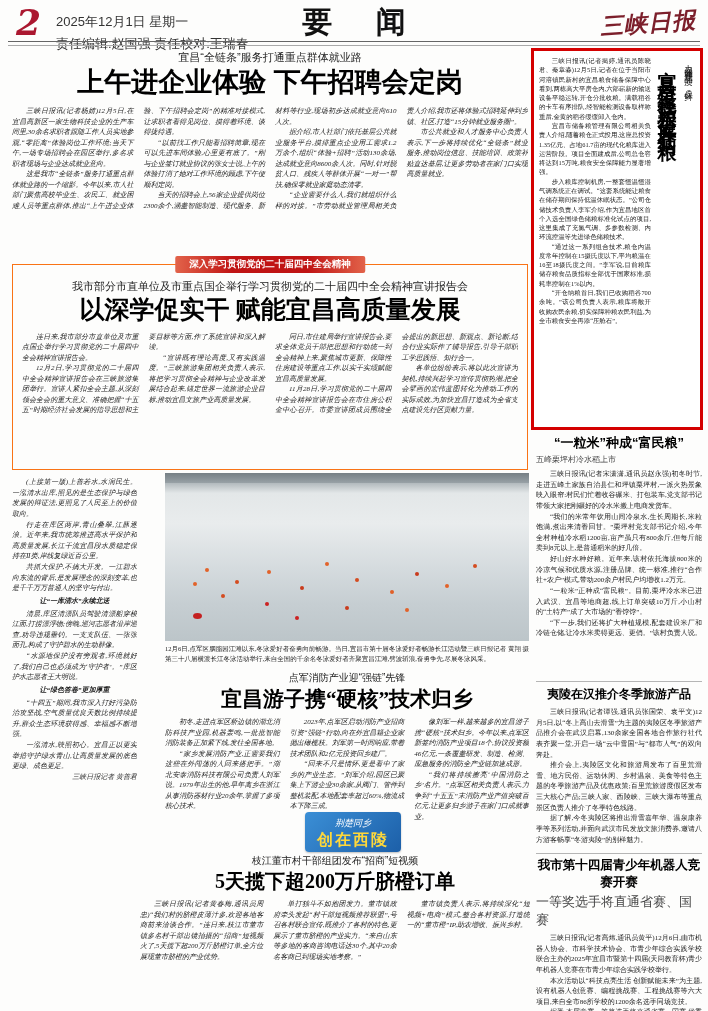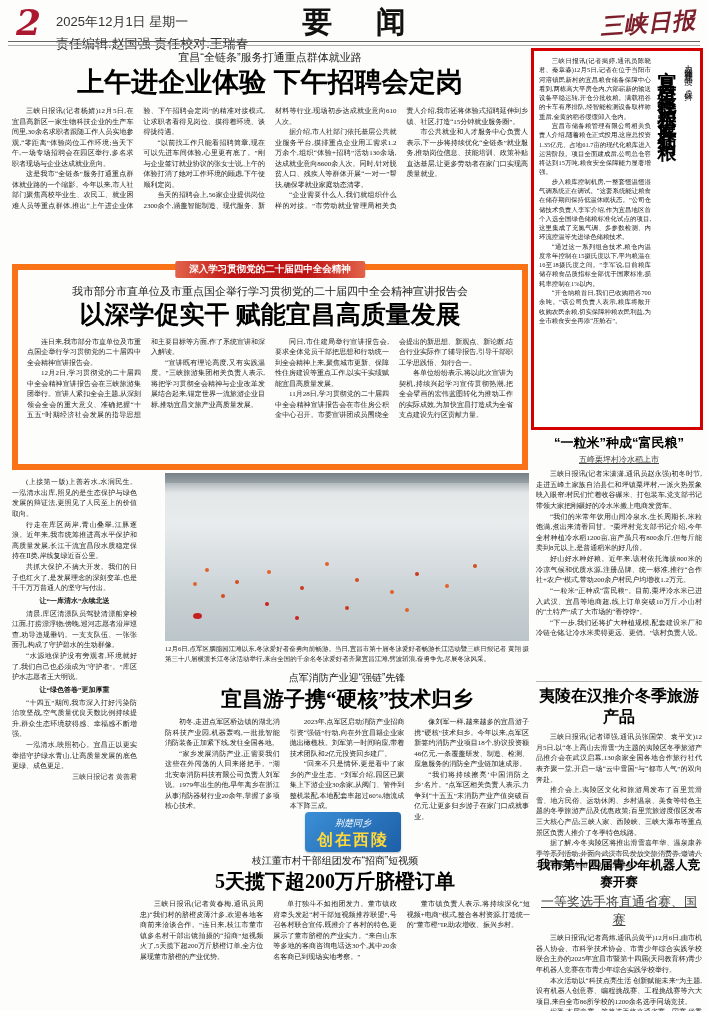--- a/index.html
+++ b/index.html
@@ -17,37 +17,37 @@
             transform:rotate(-4deg);letter-spacing:1px;}
   .head-rule{left:8px;top:41px;width:692px;height:3px;border-top:1px solid #666;border-bottom:1px solid #aaa;}
   
   .kicker{text-align:center;font-size:11px;color:#222;
           font-family:"Liberation Sans","DejaVu Sans",sans-serif;}
   .kicker-sm{text-align:center;font-size:10px;color:#222;
           font-family:"Liberation Sans","DejaVu Sans",sans-serif;}
   .headline{text-align:center;font-weight:bold;color:#000;line-height:1.15;}
   .hl-sans{font-family:"Liberation Sans","DejaVu Sans",sans-serif;}
   .body-text{font-size:7px;line-height:1.5;text-align:justify;color:#222;overflow:hidden;}
-  .body-text p{margin:0;text-indent:2em;}
+  .body-text p{margin:0;text-indent:2em;font-style:italic;}
   .body-text p.sub-head{text-indent:0;text-align:center;font-weight:bold;margin:2px 0;}
   .body-text p.credit-line{text-indent:0;text-align:right;color:#333;}
   .cols4{column-count:4;column-gap:10px;}
   .cols3{column-count:3;column-gap:10px;}
   .sep{border-top:1px solid #b5b5b5;height:0;}
   
   .red-box{left:531px;top:48px;width:172px;height:382px;border:3px solid #d40000;background:#fff;
            box-sizing:border-box;display:flex;flex-direction:row;padding:5px;}
   .red-box .grain-body{flex:1;font-size:6.4px;line-height:1.45;text-align:justify;overflow:hidden;}
   .red-box .grain-body p{margin:0;text-indent:2em;}
   .v-headline{writing-mode:vertical-rl;text-orientation:upright;font-size:19px;font-weight:bold;
               letter-spacing:5px;margin:0 3px;color:#000;}
   .v-kicker{writing-mode:vertical-rl;text-orientation:upright;font-size:8.5px;letter-spacing:2px;
             color:#111;margin-top:2px;}
   
-  .study-box{left:12px;top:264px;width:516px;height:206px;border:6px solid #f97316;box-sizing:border-box;}
+  .study-box{left:12px;top:264px;width:516px;height:206px;border:1px solid #f97316;box-sizing:border-box;}
   .banner{position:absolute;top:-9px;left:50%;transform:translateX(-50%);
           background:linear-gradient(90deg,#e2634a,#c01414 30%,#c01414 70%,#e2634a);
           color:#fff;font-size:9.5px;font-weight:bold;padding:2px 14px;white-space:nowrap;
           font-family:"Liberation Sans","DejaVu Sans",sans-serif;border-radius:2px;}
   
   .photo{left:165px;top:473px;width:364px;height:168px;
          background:linear-gradient(180deg,#8d969c 0%,#aab2b6 5%,#e3e7e8 12%,#e9eced 30%,#d6dcdf 55%,#c6ced2 78%,#bcc5c9 100%);
          overflow:hidden;}
   .shore{position:absolute;top:0;left:0;right:0;height:10px;
          background:linear-gradient(180deg,#767f85,#98a1a6);}
@@ -63,22 +63,22 @@
   .homecoming{left:165px;top:671px;width:364px;height:206px;}
   .badge{position:absolute;left:140px;top:141px;width:96px;height:40px;border-radius:4px;
          background:linear-gradient(135deg,#3b8fd6,#1c5fa8);color:#fff;text-align:center;
          font-family:"Liberation Sans","DejaVu Sans",sans-serif;box-shadow:0 1px 2px rgba(0,0,0,.25);}
   .badge .b1{font-size:9px;font-style:italic;margin-top:5px;}
   .badge .b2{font-size:16px;font-weight:bold;color:#ffd83a;letter-spacing:2px;}
   
   .r-art{left:536px;width:166px;}
   .r-head{font-size:13px;font-weight:bold;text-align:center;
           font-family:"Liberation Sans","DejaVu Sans",sans-serif;color:#000;}
-  .r-sub{font-size:8px;text-align:center;color:#444;margin-top:2px;
-         font-family:"Liberation Sans","DejaVu Sans",sans-serif;text-decoration:underline;}
+  .r-sub{font-size:8px;color:#444;margin-top:2px;
+         font-family:"Liberation Sans","DejaVu Sans",sans-serif;}
   .r-body{font-size:7px;line-height:1.52;text-align:justify;overflow:hidden;margin-top:4px;color:#222;}
   .r-body p{margin:0;text-indent:2em;}
   
   .left-col{left:12px;top:477px;width:125px;height:530px;font-size:7px;line-height:1.52;}
 </style>
 </head>
 <body>
 
 <div id="page">
 
@@ -127,21 +127,21 @@
         <p>“宣讲既有理论高度,又有实践温度。”三峡旅游集团相关负责人表示,将把学习贯彻全会精神与企业改革发展结合起来,锚定世界一流旅游企业目标,推动宜昌文旅产业高质量发展。</p>
         <p>同日,市住建局举行宣讲报告会,要求全体党员干部把思想和行动统一到全会精神上来,聚焦城市更新、保障性住房建设等重点工作,以实干实绩赋能宜昌高质量发展。</p>
         <p>11月28日,学习贯彻党的二十届四中全会精神宣讲报告会在市住房公积金中心召开。市委宣讲团成员围绕全会提出的新思想、新观点、新论断,结合行业实际作了辅导报告,引导干部职工学思践悟、知行合一。</p>
         <p>各单位纷纷表示,将以此次宣讲为契机,持续兴起学习宣传贯彻热潮,把全会擘画的宏伟蓝图转化为推动工作的实际成效,为加快宜昌打造成为全省支点建设先行区贡献力量。</p>
       </div>
   </div>
 
   <div class="abs left-col body-text">
       <p>(上接第一版)上善若水,水润民生。一泓清水出库,照见的是生态保护与绿色发展的辩证法,更照见了人民至上的价值取向。</p>
       <p>行走在库区两岸,青山叠翠,江豚逐浪。近年来,我市统筹推进高水平保护和高质量发展,长江干流宜昌段水质稳定保持在Ⅱ类,岸线复绿近百公里。</p>
-      <p>共抓大保护,不搞大开发。我们的日子也红火了,是发展理念的深刻变革,也是千千万万普通人的坚守与付出。</p>
+      <p>共抓大保护,不搞大开发。一江碧水向东流的背后,是发展理念的深刻变革,也是千千万万普通人的坚守与付出。</p>
       <p class="sub-head">让“一库清水”永续北送</p>
       <p>清晨,库区清漂队员驾驶清漂船穿梭江面,打捞漂浮物;傍晚,巡河志愿者沿岸巡查,劝导违规垂钓。一支支队伍、一张张面孔,构成了守护碧水的生动群像。</p>
       <p>“水源地保护没有旁观者,环境就好了,我们自己也必须成为‘守护者’。”库区护水志愿者王大明说。</p>
       <p class="sub-head">让“绿色答卷”更加厚重</p>
       <p>“十四五”期间,我市深入打好污染防治攻坚战,空气质量优良天数比例持续提升,群众生态环境获得感、幸福感不断增强。</p>
       <p>一泓清水,映照初心。宜昌正以更实举措守护绿水青山,让高质量发展的底色更绿、成色更足。</p>
       <p class="credit-line">三峡日报记者 黄善君</p>
     </div>
 
   <div class="abs photo">
@@ -188,21 +188,21 @@
         <p>三峡日报讯(记者宋潇潇,通讯员赵永强)初冬时节,走进五峰土家族自治县仁和坪镇栗坪村,一派火热景象映入眼帘:村民们忙着收谷碾米、打包装车,党支部书记带领大家把刚碾好的冷水米搬上电商发货车。</p>
         <p>“我们的米常年饮用山间冷泉水,生长周期长,米粒饱满,煮出来清香回甘。”栗坪村党支部书记介绍,今年全村种植冷水稻1200亩,亩产虽只有800余斤,但每斤能卖到8元以上,是普通稻米的好几倍。</p>
         <p>好山好水种好粮。近年来,该村依托海拔800米的冷凉气候和优质水源,注册品牌、统一标准,推行“合作社+农户”模式,带动200余户村民户均增收1.2万元。</p>
         <p>“一粒米”正种成“富民粮”。目前,栗坪冷水米已进入武汉、宜昌等地商超,线上订单突破10万斤,小山村的“土特产”成了大市场的“香饽饽”。</p>
         <p>“下一步,我们还将扩大种植规模,配套建设米厂和冷链仓储,让冷水米卖得更远、更俏。”该村负责人说。</p>
       </div>
   </div>
   <div class="abs sep" style="left:536px;top:681px;width:166px;"></div>
 
   <div class="abs r-art" style="top:686px;">
-    <div class="r-head" style="font-size:16px;">夷陵在汉推介冬季旅游产品</div>
+    <div class="r-head" style="font-size:12px;">夷陵在汉推介冬季旅游产品</div>
     <div class="r-body" style="height:144px;">
         <p>三峡日报讯(记者谭强,通讯员张国荣、袁平文)12月5日,以“冬上高山去滑雪”为主题的夷陵区冬季旅游产品推介会在武汉启幕,130余家全国各地合作旅行社代表齐聚一堂,开启一场“云中雪国”与“都市人气”的双向奔赴。</p>
         <p>推介会上,夷陵区文化和旅游局发布了百里荒滑雪、地方民俗、运动休闲、乡村温泉、美食等特色主题的冬季旅游产品及优惠政策;百里荒旅游度假区发布三大核心产品;三峡人家、西陵峡、三峡大瀑布等重点景区负责人推介了冬季特色线路。</p>
         <p>据了解,今冬夷陵区将推出滑雪嘉年华、温泉康养季等系列活动,并面向武汉市民发放文旅消费券,邀请八方游客畅享“冬游夷陵”的别样魅力。</p>
       </div>
   </div>
   <div class="abs sep" style="left:536px;top:853px;width:166px;"></div>
 
   <div class="abs r-art" style="top:857px;">
     <div class="r-head" style="font-size:12.5px;">我市第十四届青少年机器人竞赛开赛</div>

